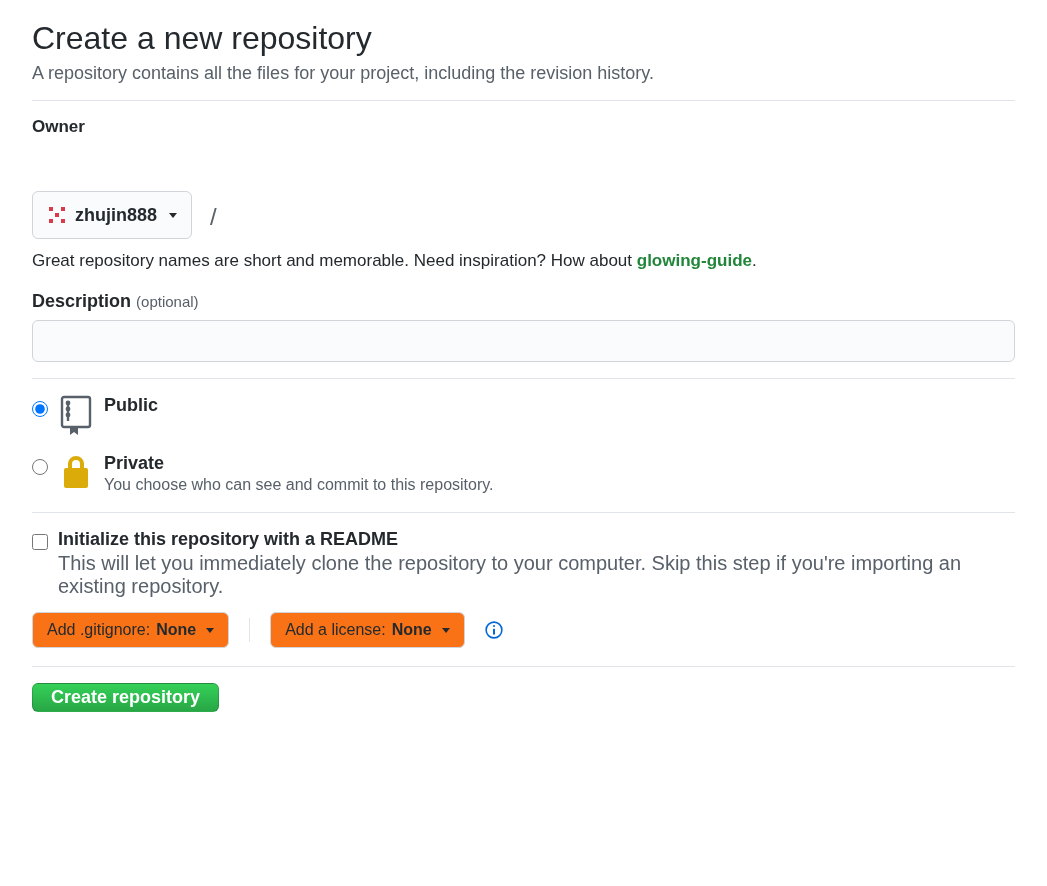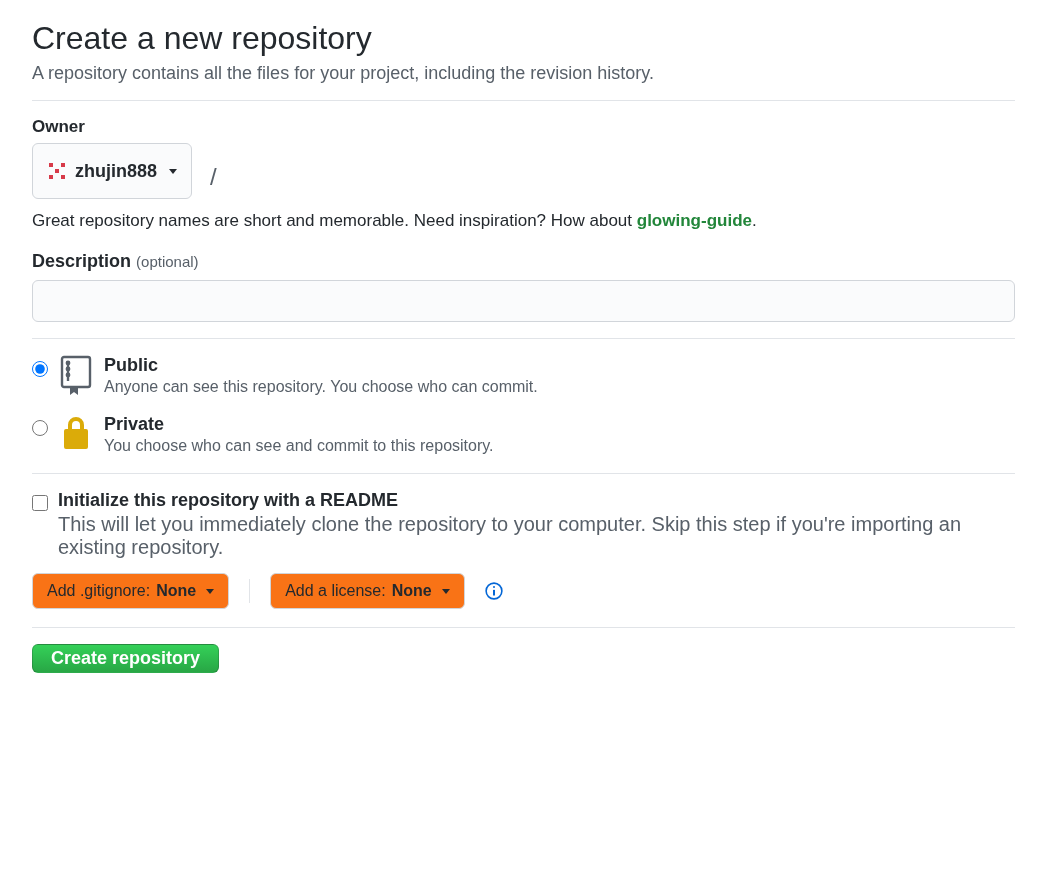--- a/index.html
+++ b/index.html
@@ -59,21 +59,22 @@
       align-items: center;
       gap: 8px;
       background: #fafbfc;
       border: 1px solid #d1d5da;
       border-radius: 6px;
       padding: 8px 14px;
       font-size: 18px;
       font-weight: 600;
       color: #24292e;
       cursor: pointer;
-      height: 56px;
+      height: 48px;
+      margin-top: 48px;
     }
     .owner-avatar {
       width: 20px;
       height: 20px;
       display: inline-block;
     }
     .caret {
       width: 0;
       height: 0;
       border-left: 4px solid transparent;
@@ -294,21 +295,20 @@
         <rect x="1" y="1" width="14" height="15" rx="1"></rect>
         <line x1="4" y1="4" x2="4" y2="13"></line>
         <circle cx="4" cy="4" r="0.6" fill="#586069"></circle>
         <circle cx="4" cy="7" r="0.6" fill="#586069"></circle>
         <circle cx="4" cy="10" r="0.6" fill="#586069"></circle>
         <path d="M5 16 L5 20 L7 18.5 L9 20 L9 16 Z" fill="#586069" stroke="none"></path>
       </svg>
     </span>
     <div class="visibility-text">
       <div class="visibility-title">Public</div>
-      <div class="visibility-desc">Anyone can see this repository. You choose who can commit.</div>
     </div>
   </div>
 
   <div class="visibility-option">
     <input type="radio" name="visibility" class="radio-input" style="">
     <span class="visibility-icon lock">
       <svg viewBox="0 0 16 18" width="32" height="38" fill="currentColor">
         <path d="M4 7 V5 a4 4 0 0 1 8 0 V7 H13 a1 1 0 0 1 1 1 V16 a1 1 0 0 1 -1 1 H3 a1 1 0 0 1 -1 -1 V8 a1 1 0 0 1 1 -1 Z M6 7 H10 V5 a2 2 0 0 0 -4 0 Z"></path>
       </svg>
     </span>

